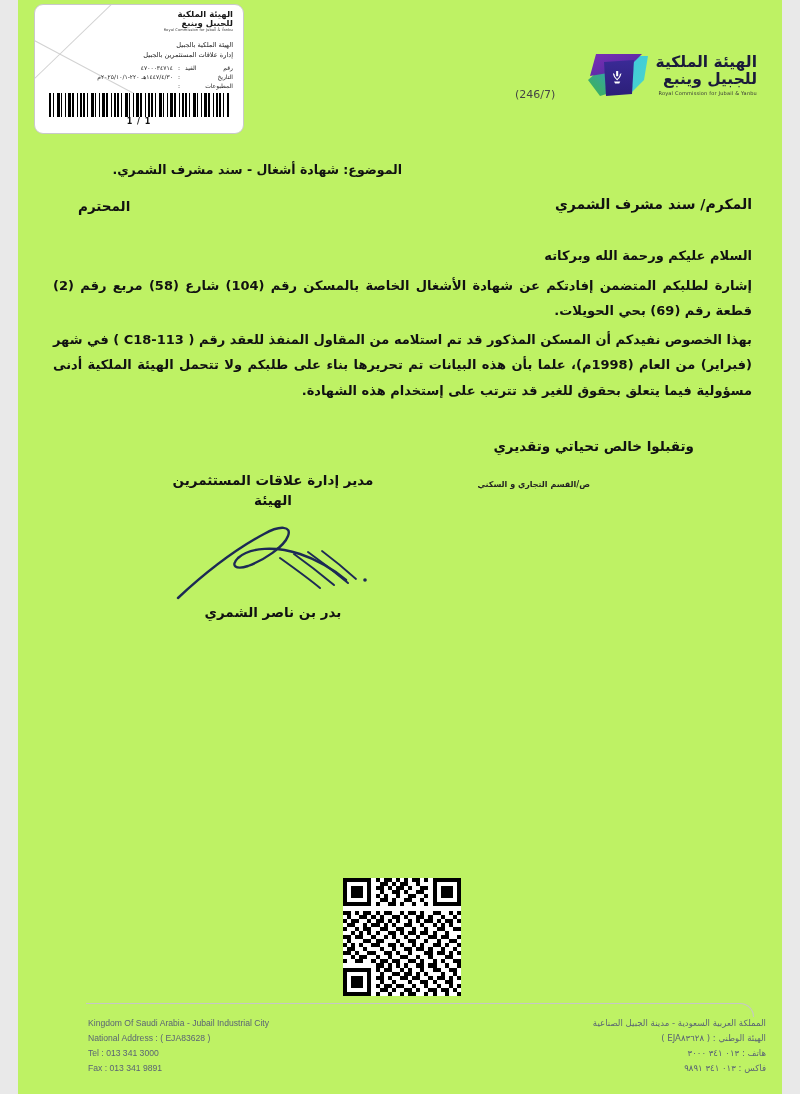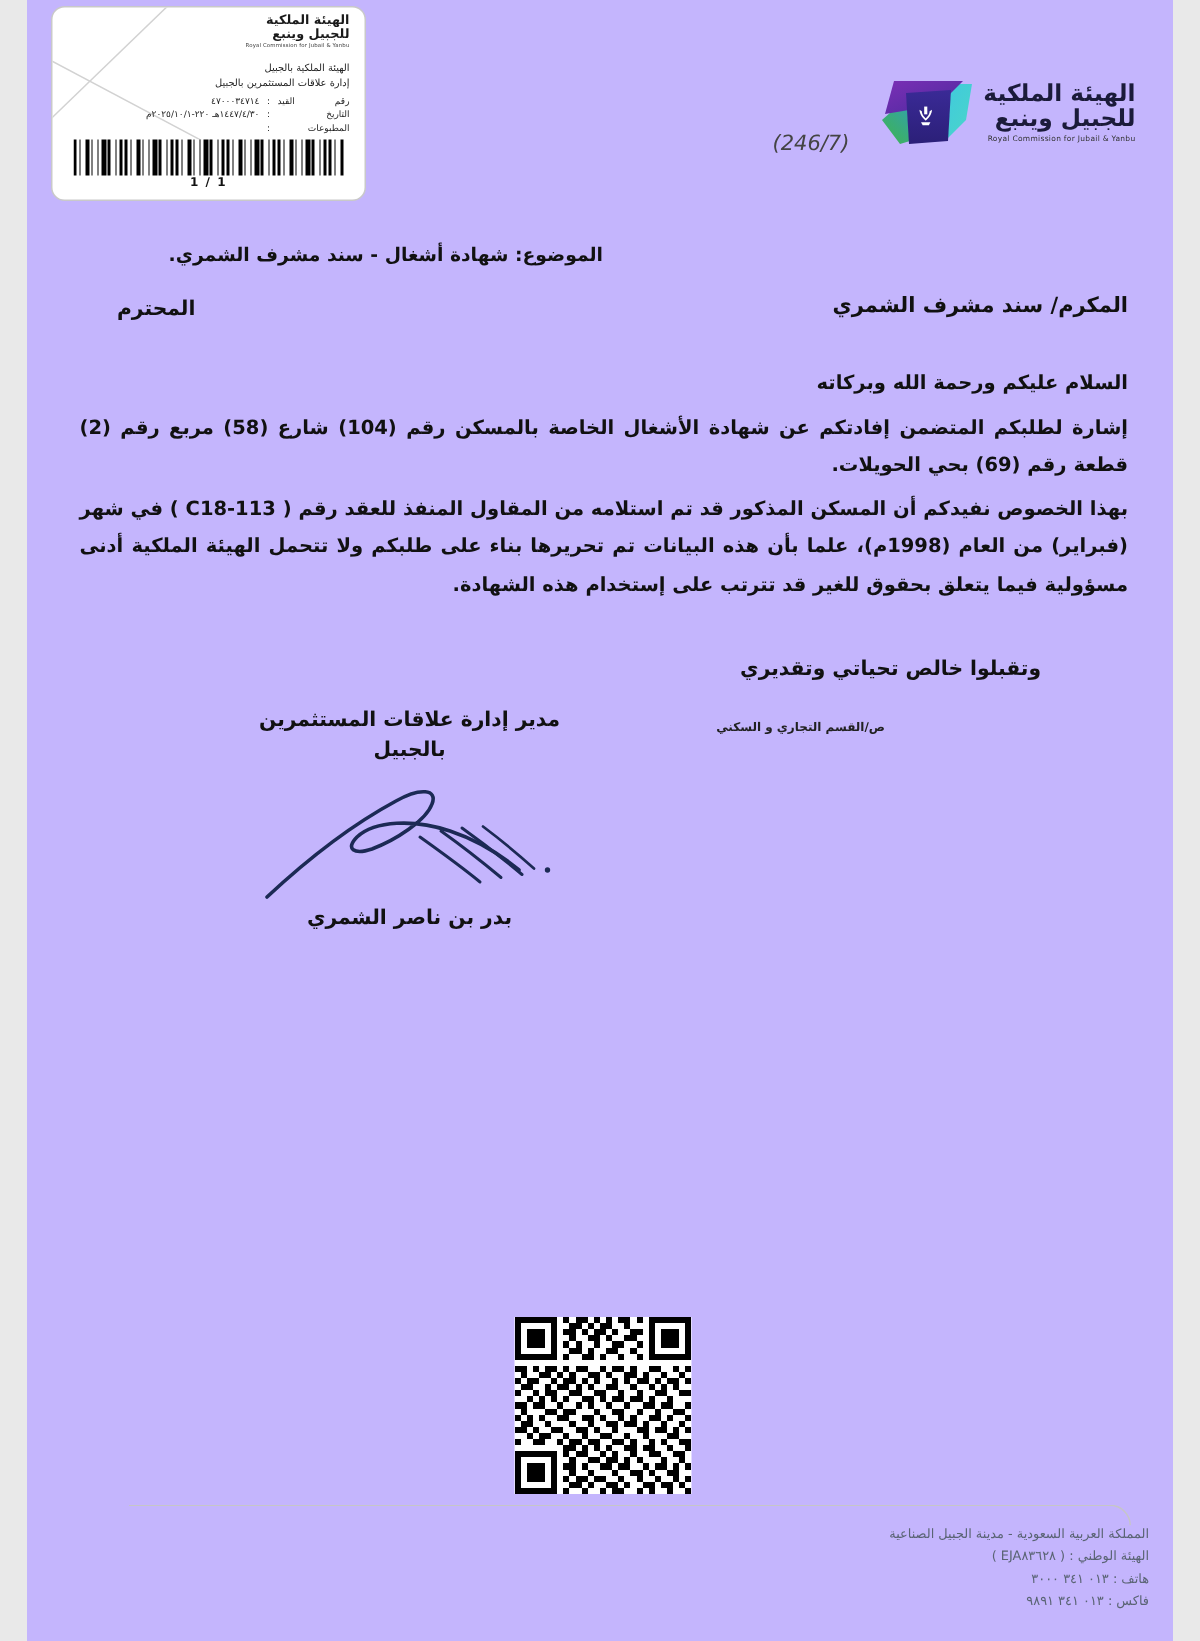--- a/index.html
+++ b/index.html
@@ -14,21 +14,21 @@
     background: #e9e9e9;
     font-family: "DejaVu Sans", "Liberation Sans", sans-serif;
   }
 
   .page {
     position: absolute;
     left: 18px;
     top: 0;
     width: 764px;
     height: 1094px;
-    background: #c4b5fd;
+    background: #bef264;
     overflow: hidden;
   }
 
   
   .barcode-card {
     position: absolute;
     left: 16px;
     top: 4px;
     width: 210px;
     height: 130px;
@@ -121,24 +121,23 @@
     font-weight: bold;
     color: #111;
     letter-spacing: 1px;
   }
 
   
   .rc-ref {
     position: absolute;
     left: 497px;
     top: 88px;
-    font-size: 14px;
+    font-size: 11px;
     color: #444;
     direction: ltr;
-    font-style: italic;
   }
   .rc-logo {
     position: absolute;
     right: 25px;
     top: 50px;
     display: flex;
     flex-direction: row;
     align-items: center;
     gap: 8px;
   }
@@ -389,21 +388,21 @@
 
   <div class="subject">الموضوع: شهادة أشغال - سند مشرف الشمري.</div>
   <div class="recipient">المكرم/ سند مشرف الشمري</div>
   <div class="honorific">المحترم</div>
   <div class="greeting">السلام عليكم ورحمة الله وبركاته</div>
   <div class="para p1">إشارة لطلبكم المتضمن إفادتكم عن شهادة الأشغال الخاصة بالمسكن رقم (104) شارع (58) مربع رقم (2) قطعة رقم (69) بحي الحويلات.</div>
   <div class="para p2">بهذا الخصوص نفيدكم أن المسكن المذكور قد تم استلامه من المقاول المنفذ للعقد رقم ( C18-113 ) في شهر (فبراير) من العام (1998م)، علما بأن هذه البيانات تم تحريرها بناء على طلبكم ولا تتحمل الهيئة الملكية أدنى مسؤولية فيما يتعلق بحقوق للغير قد تترتب على إستخدام هذه الشهادة.</div>
   <div class="closing">وتقبلوا خالص تحياتي وتقديري</div>
   <div class="dept-note">ص/القسم التجاري و السكني</div>
 
-  <div class="sig-title">مدير إدارة علاقات المستثمرين بالجبيل</div>
+  <div class="sig-title">مدير إدارة علاقات المستثمرين الهيئة</div>
   <div class="sig-mark">
     <svg viewBox="0 0 215 85" width="215" height="85" aria-hidden="true">
       <g fill="none" stroke="#1c2a55" stroke-linecap="round" stroke-linejoin="round">
         <path d="M10,80 C40,52 70,30 96,16 C112,7 124,8 120,18 C116,29 96,42 80,48 C68,52 62,48 70,40 C82,29 108,28 132,36 C150,42 166,52 178,62" stroke-width="2.4"></path>
         <path d="M112,40 C126,50 140,60 152,70" stroke-width="2"></path>
         <path d="M126,36 C140,46 154,57 166,67" stroke-width="2"></path>
         <path d="M140,34 C154,44 168,55 180,65" stroke-width="2"></path>
         <path d="M154,33 C166,42 178,52 188,61" stroke-width="1.8"></path>
       </g>
       <circle cx="197" cy="62" r="1.8" fill="#1c2a55"></circle>
@@ -643,20 +642,26 @@
         <rect x="20" y="28" width="1" height="1"></rect>
           <rect x="22" y="28" width="1" height="1"></rect>
         <rect x="25" y="28" width="1" height="1"></rect>
           <rect x="28" y="28" width="1" height="1"></rect>
       </g>
     </svg>
   </div>
 
   <div class="footer-rule"></div>
 
+  <div class="footer-en">
+    <div>Kingdom Of Saudi Arabia - Jubail Industrial City</div>
+    <div>National Address : ( EJA83628 )</div>
+    <div>Tel : 013 341 3000</div>
+    <div>Fax : 013 341 9891</div>
+  </div>
 
   <div class="footer-ar">
     <div>المملكة العربية السعودية - مدينة الجبيل الصناعية</div>
     <div>الهيئة الوطني : ( EJA٨٣٦٢٨ )</div>
     <div class="num">هاتف : ٠١٣ ٣٤١ ٣٠٠٠</div>
     <div class="num">فاكس : ٠١٣ ٣٤١ ٩٨٩١</div>
   </div>
 
 </div>
 

